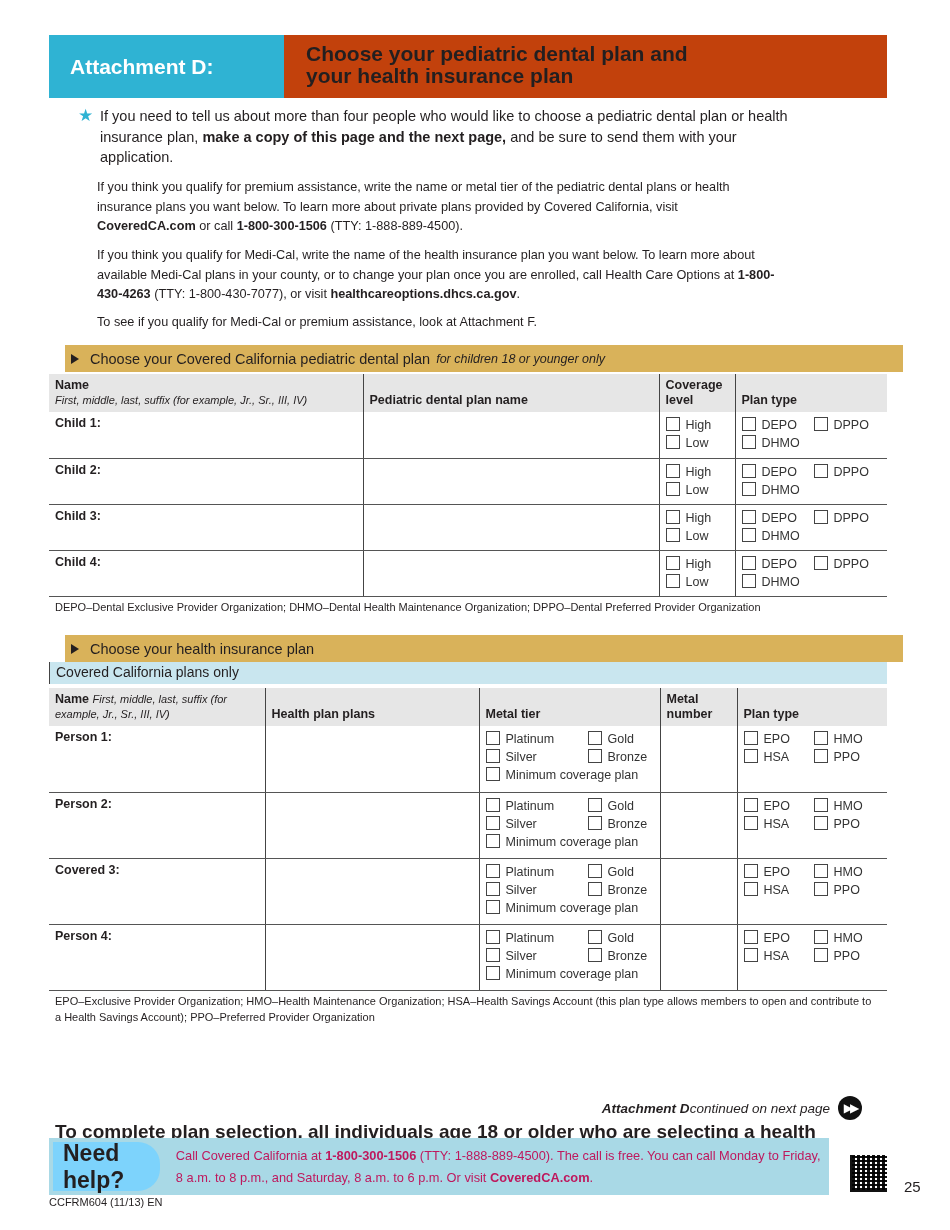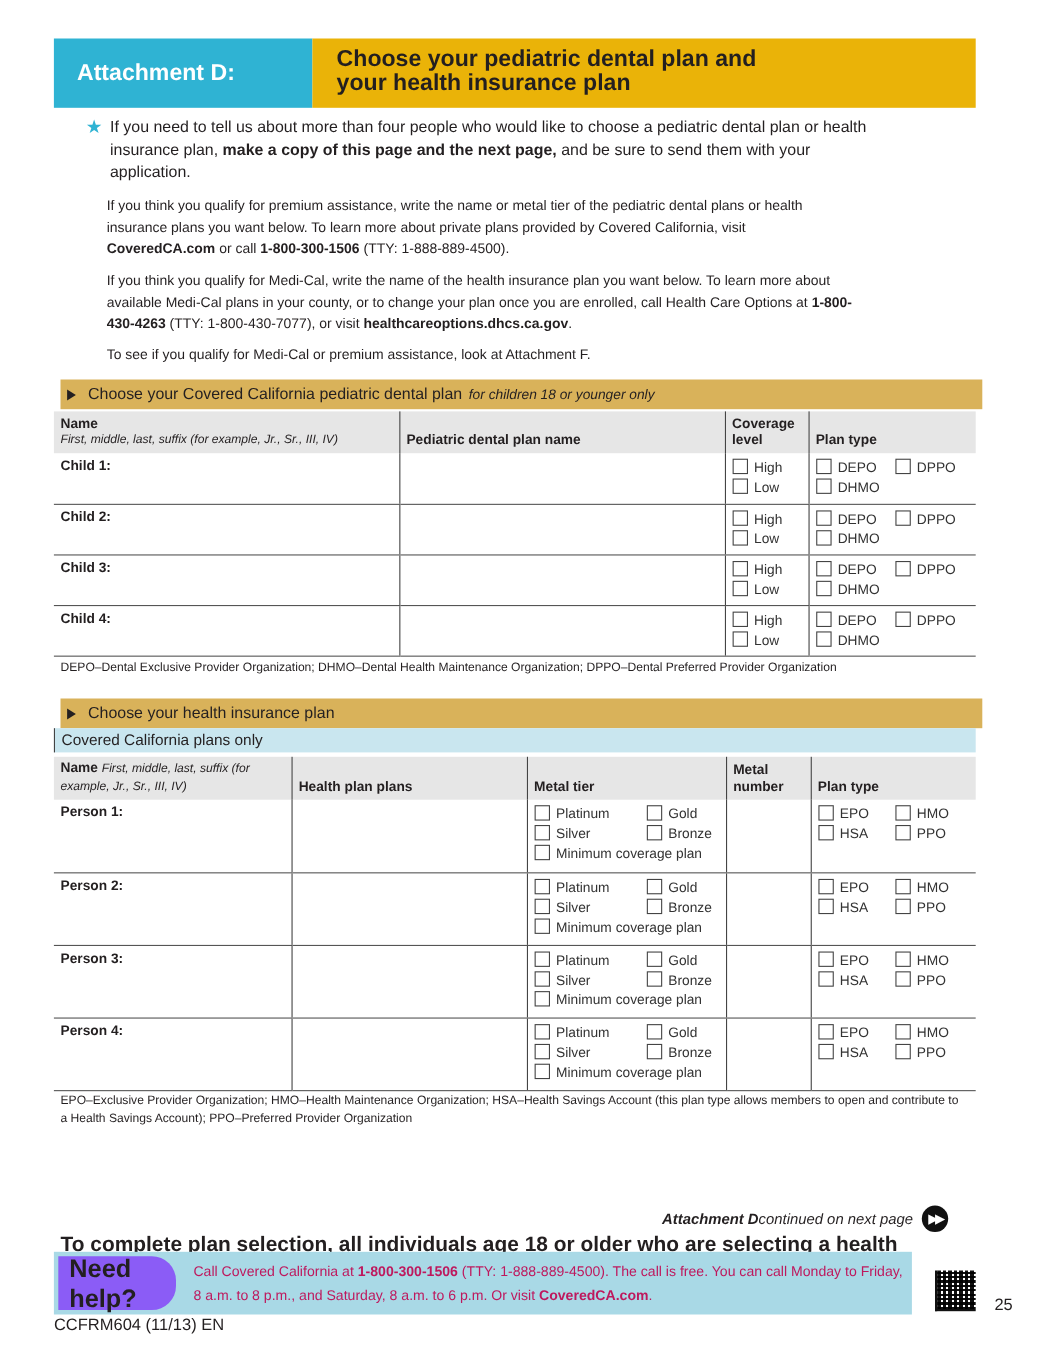--- a/index.html
+++ b/index.html
@@ -1,30 +1,30 @@
 <!DOCTYPE html>
 <html><head>
 <meta charset="utf-8">
 <style>
   * { box-sizing: border-box; margin: 0; padding: 0; }
   html, body { width: 950px; height: 1230px; background: #ffffff; overflow: hidden; }
   body { font-family: "Liberation Sans", "DejaVu Sans", sans-serif; color: #231f20; position: relative; }
 
   .header { position: absolute; left: 49px; top: 35px; width: 838px; height: 63px; display: flex; }
   .header-left { width: 235px; background: #2fb3d3; color: #fff; font-weight: bold; font-size: 21px; display: flex; align-items: center; padding-left: 21px; }
-  .header-right { flex: 1; background: #eab308; color: #231f20; font-weight: bold; font-size: 21px; line-height: 22px; padding: 8px 0 0 22px; }
+  .header-right { flex: 1; background: #c2410c; color: #231f20; font-weight: bold; font-size: 21px; line-height: 22px; padding: 8px 0 0 22px; }
 
   .star-note { position: absolute; left: 78px; top: 106px; width: 720px; font-size: 14.5px; line-height: 20.5px; }
   .star { color: #2fb3d3; position: absolute; left: 0; top: 0; font-size: 17px; }
   .star-text { padding-left: 22px; display: block; }
   .b { font-weight: bold; }
 
   .para { position: absolute; left: 97px; width: 680px; font-size: 12.7px; line-height: 19.5px; }
 
-  .gold-bar { position: absolute; left: 55px; width: 838px; height: 27px; background: #d9b25a; display: flex; align-items: center; font-size: 14.5px; }
+  .gold-bar { position: absolute; left: 65px; width: 838px; height: 27px; background: #d9b25a; display: flex; align-items: center; font-size: 14.5px; }
   .gold-bar .tri { width: 0; height: 0; border-left: 8px solid #231f20; border-top: 5px solid transparent; border-bottom: 5px solid transparent; margin: 0 11px 0 6px; }
   .gold-bar .sub { font-style: italic; font-size: 12.5px; margin-left: 6px; }
 
   table { border-collapse: collapse; position: absolute; left: 49px; width: 838px; font-size: 12.5px; }
   th { background: #e6e6e6; text-align: left; vertical-align: bottom; font-weight: bold; padding: 3px 6px 4px 6px; line-height: 15px; }
   th .hint { font-weight: normal; font-style: italic; font-size: 11px; }
   td { vertical-align: top; padding: 4px 6px; border-bottom: 1.2px solid #555; line-height: 15px; }
   .vline { border-left: 1.5px solid #444; }
   .rowlabel { font-weight: bold; margin-top: 16px; }
 
@@ -37,29 +37,29 @@
   .blue-sub { position: absolute; left: 49px; width: 838px; height: 22px; top: 662px; background: #c9e6ef; display: flex; font-size: 14px; }
   .blue-sub .l { width: 430px; padding: 2px 6px; }
   .blue-sub .r { flex: 1; padding: 2px 6px; border-left: 1.5px solid #444; }
   .u { }
 
   .complete-note { position: absolute; left: 55px; top: 1096px; width: 780px; font-size: 19px; font-weight: bold; line-height: 21px; margin-top: 25px; }
   .continued { position: absolute; right: 88px; top: 1096px; font-size: 13.5px; font-style: italic; display: flex; align-items: center; }
   .continued .arrow { width: 24px; height: 24px; border-radius: 50%; background: #111; color: #fff; display: inline-flex; align-items: center; justify-content: center; font-size: 12px; margin-left: 8px; font-style: normal; letter-spacing: -3px; }
 
   .help { position: absolute; left: 49px; top: 1138px; width: 780px; height: 57px; background: #a9d9e6; display: flex; align-items: center; }
-  .help-label { position: relative; background: #8b5cf6; height: 49px; width: 168px; margin-left: 4px; display: flex; align-items: center; padding-left: 10px; font-weight: bold; font-size: 23px; border-radius: 0 22px 22px 0; }
+  .help-label { position: relative; background: #7dd3fc; height: 49px; width: 168px; margin-left: 4px; display: flex; align-items: center; padding-left: 10px; font-weight: bold; font-size: 23px; border-radius: 0 22px 22px 0; }
   .help-text { padding-left: 16px; font-size: 12.8px; line-height: 22px; color: #be185d; }
 
   .qr { position: absolute; left: 850px; top: 1155px; width: 37px; height: 37px; background:
       repeating-linear-gradient(90deg, #111 0 3px, #fff 3px 5px),
       repeating-linear-gradient(0deg, #111 0 2px, #fff 2px 4px);
       background-blend-mode: multiply; border-left: 2px solid #111; border-bottom: 2px solid #111; }
   .page-num { position: absolute; left: 904px; top: 1178px; font-size: 15px; }
-  .form-code { position: absolute; left: 49px; top: 1196px; font-size: 15px; }
+  .form-code { position: absolute; left: 49px; top: 1196px; font-size: 11px; }
 </style>
 </head>
 <body>
 
 <div class="header">
   <div class="header-left">Attachment D:</div>
   <div class="header-right">
     <div>Choose your pediatric dental plan and</div>
     <div>your health insurance plan</div>
   </div>
@@ -199,21 +199,21 @@
       <span class="optline"><span style="display:inline-block;width:102px;"><span class="cb"></span><span class="opt">Silver</span></span><span><span class="cb"></span><span class="opt">Bronze</span></span></span>
       <span class="optline"><span class="cb"></span><span class="opt">Minimum coverage plan</span></span>
     </td>
     <td class="vline"></td>
     <td class="vline">
       <span class="optline"><span style="display:inline-block;width:70px;"><span class="cb"></span><span class="opt">EPO</span></span><span><span class="cb"></span><span class="opt">HMO</span></span></span>
       <span class="optline"><span style="display:inline-block;width:70px;"><span class="cb"></span><span class="opt">HSA</span></span><span><span class="cb"></span><span class="opt">PPO</span></span></span>
     </td>
   </tr>
   <tr style="height:66px;">
-    <td class="rowlabel">Person 3:</td>
+    <td class="rowlabel">Covered 3:</td>
     <td class="vline"></td>
     <td class="vline">
       <span class="optline"><span style="display:inline-block;width:102px;"><span class="cb"></span><span class="opt">Platinum</span></span><span><span class="cb"></span><span class="opt">Gold</span></span></span>
       <span class="optline"><span style="display:inline-block;width:102px;"><span class="cb"></span><span class="opt">Silver</span></span><span><span class="cb"></span><span class="opt">Bronze</span></span></span>
       <span class="optline"><span class="cb"></span><span class="opt">Minimum coverage plan</span></span>
     </td>
     <td class="vline"></td>
     <td class="vline">
       <span class="optline"><span style="display:inline-block;width:70px;"><span class="cb"></span><span class="opt">EPO</span></span><span><span class="cb"></span><span class="opt">HMO</span></span></span>
       <span class="optline"><span style="display:inline-block;width:70px;"><span class="cb"></span><span class="opt">HSA</span></span><span><span class="cb"></span><span class="opt">PPO</span></span></span>

